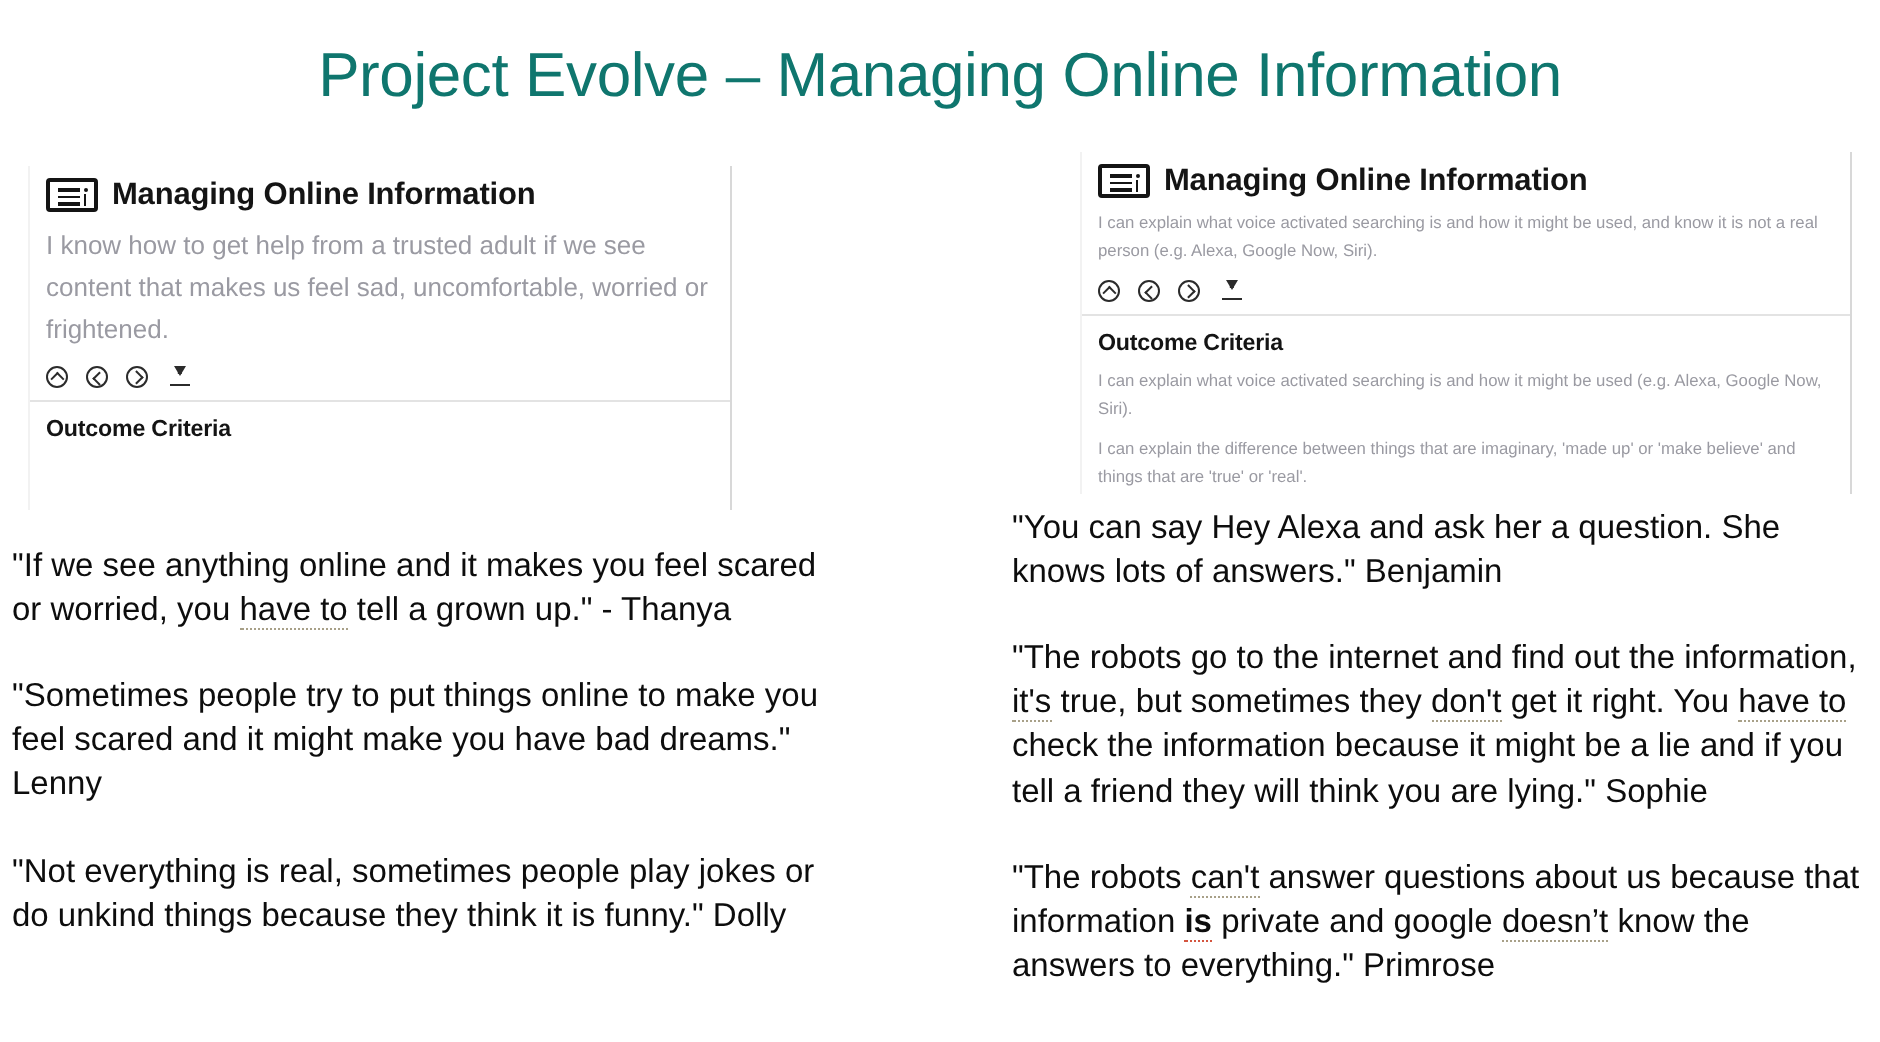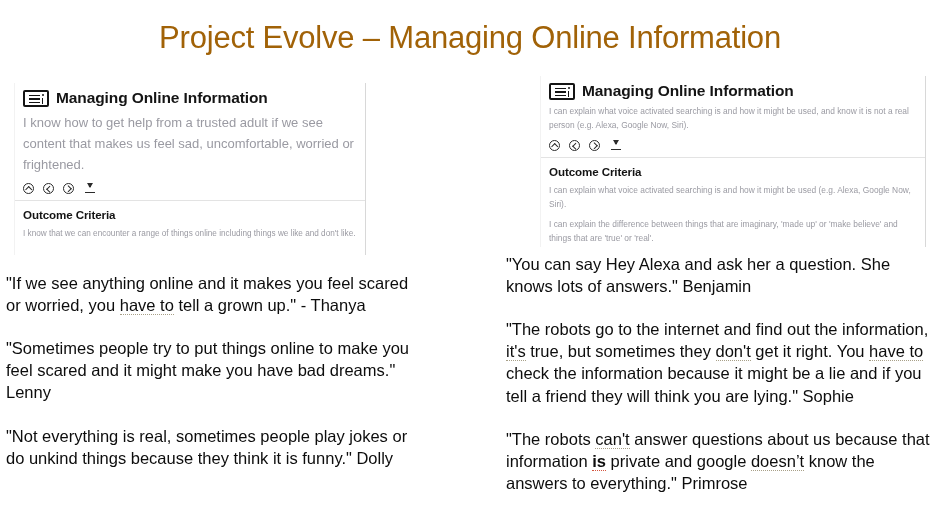--- a/index.html
+++ b/index.html
@@ -19,21 +19,21 @@
   
   .slide-title {
     position: absolute;
     left: 0;
     top: 20px;
     width: 940px;
     text-align: center;
     font-size: 31px;
     font-weight: 400;
     letter-spacing: -0.2px;
-    color: #a16207;
+    color: #0f766e;
     white-space: nowrap;
   }
 
   
   .card {
     position: absolute;
     background: #ffffff;
     border-right: 1px solid #d8d8d8;
     border-left: 1px solid #f2f2f2;
     box-sizing: border-box;
@@ -51,21 +51,21 @@
     width: 386px;
     height: 171px;
   }
 
   .card-inner {
     padding: 6px 8px 0 8px;
   }
 
   .card-header {
     display: flex;
-    align-items: center;
+    align-items: flex-start;
     gap: 7px;
   }
   .logo-badge {
     width: 26px;
     height: 17px;
     border: 2px solid #141414;
     border-radius: 2px;
     position: relative;
     flex: 0 0 auto;
     box-sizing: border-box;
@@ -254,21 +254,20 @@
       <span class="circ-icon left"></span>
       <span class="circ-icon right"></span>
       <span class="dl-icon">
         <span class="stalk"></span>
           <span class="arrow"></span>
           <span class="base"></span>
       </span>
     </div>
     <div class="divider"></div>
     <div class="criteria-title">Outcome Criteria</div>
-    <div class="criteria-item">I know that we can encounter a range of things online including things we like and don't like.</div>
 
   </div>
 </div>
 
 <div class="card card-right">
   <div class="card-inner">
     <div class="card-header">
       <span class="logo-badge">
         <span class="bar b1"></span>
           <span class="bar b2"></span>

